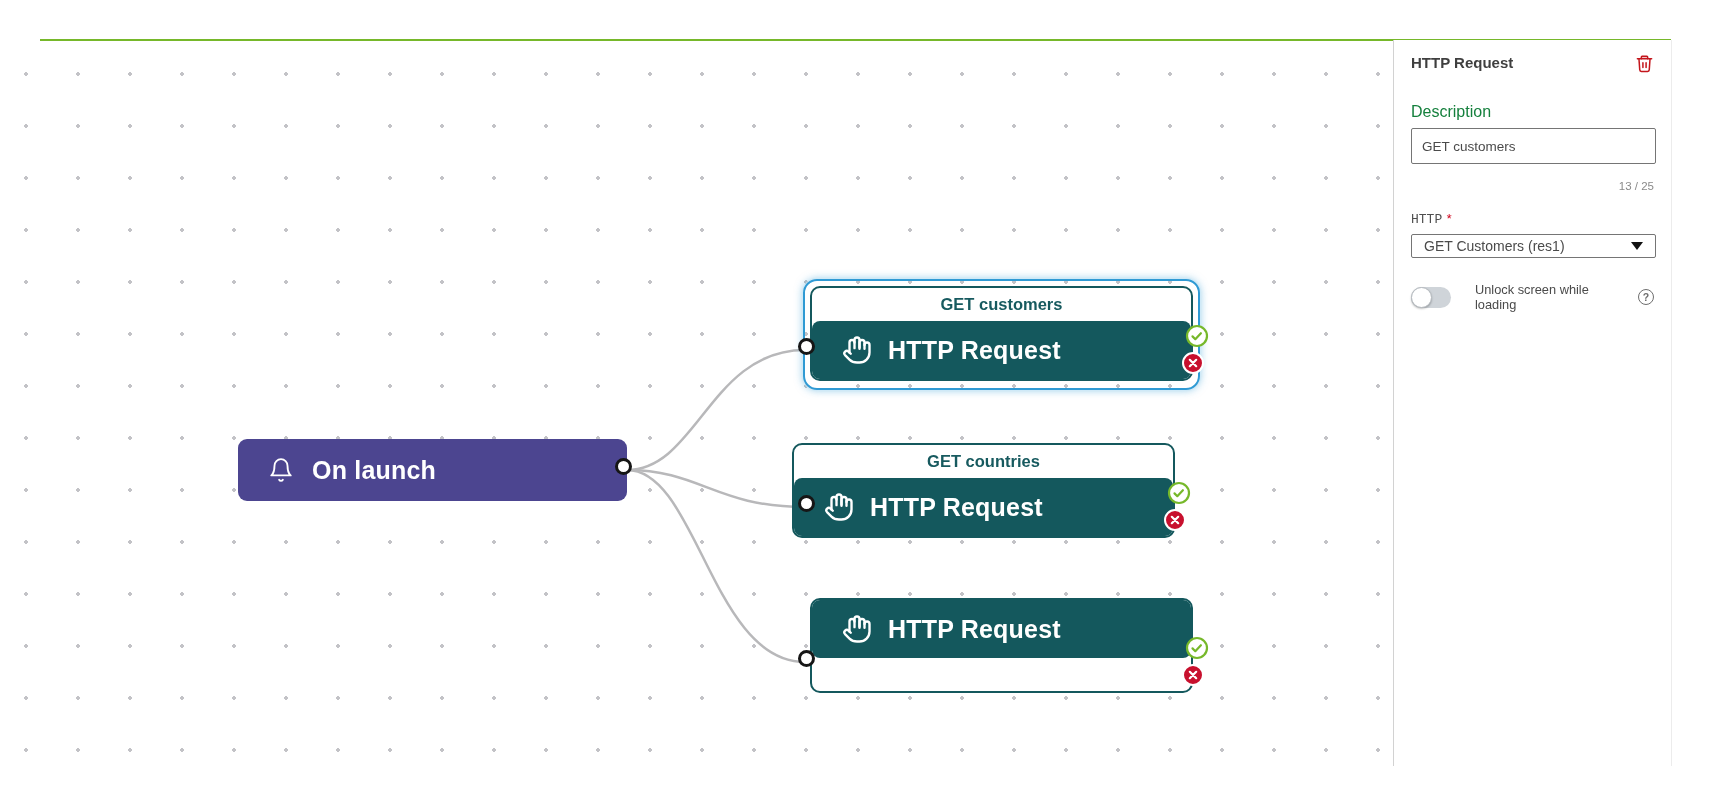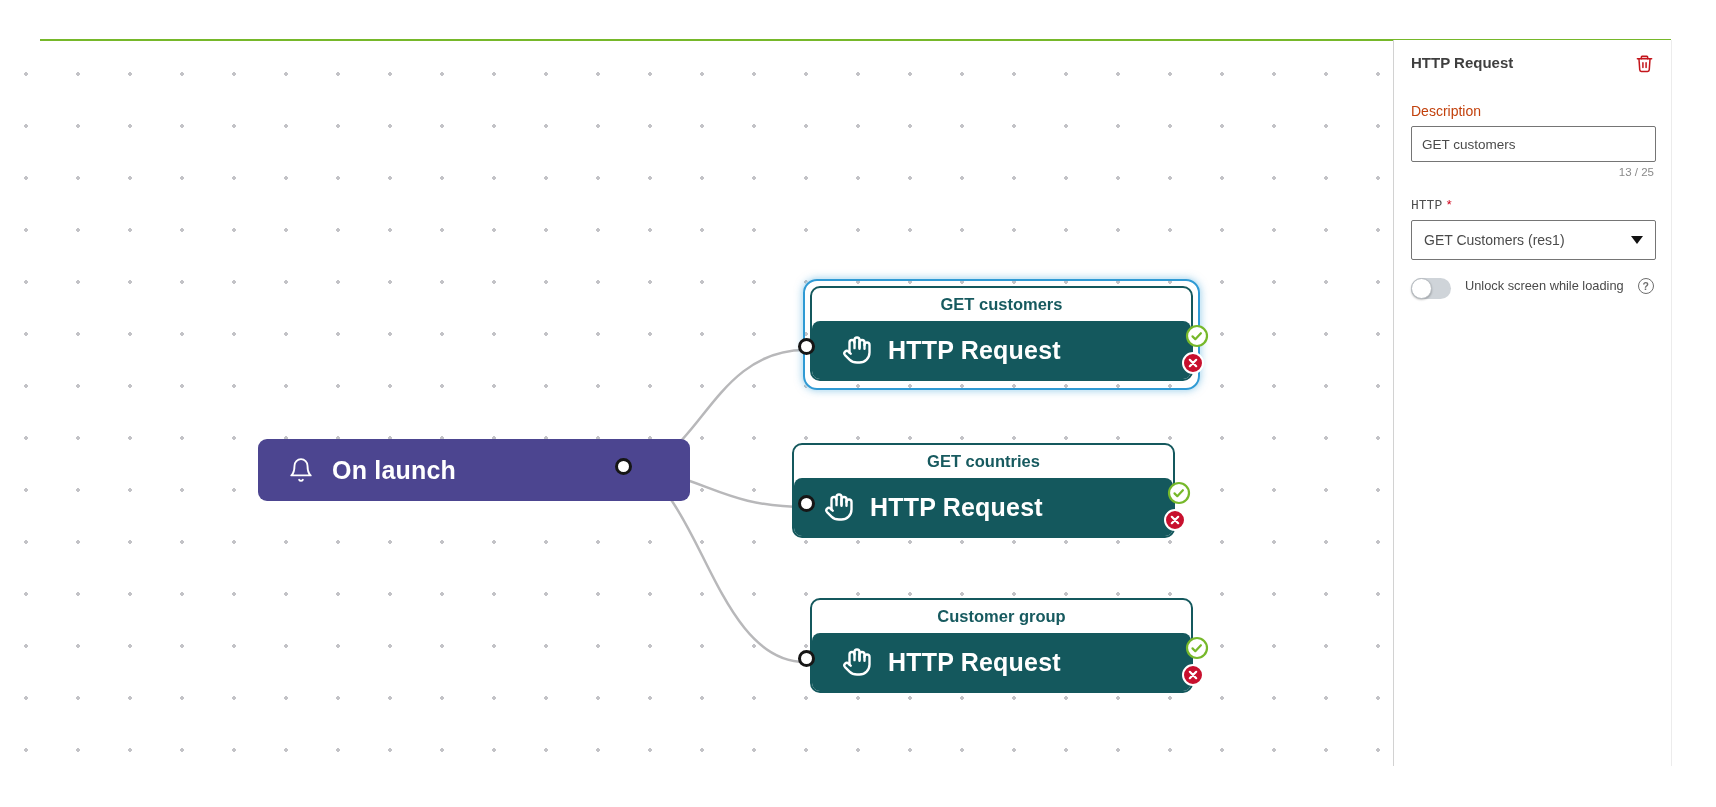--- a/index.html
+++ b/index.html
@@ -8,23 +8,23 @@
   .stage { position:relative; width:1716px; height:807px; background:#fff; }
 
   
   .top-line { position:absolute; left:40px; top:39px; width:1631px; height:2px; background:#76b82a; }
   .canvas { position:absolute; left:0; top:40px; width:1393px; height:726px;
     background-image:radial-gradient(circle,#c3c3c7 1.6px,transparent 1.9px);
     background-size:52px 52px; background-position:0 8px; }
   svg.edges { position:absolute; left:0; top:0; width:1716px; height:807px; pointer-events:none; }
 
   
-  .trigger { position:absolute; left:238px; top:439px; width:432px; height:62px;
+  .trigger { position:absolute; left:238px; top:439px; width:389px; height:62px;
     background:#4c4590; border-radius:9px; display:flex; align-items:center;
-    padding-left:30px; gap:18px; cursor:pointer;margin-left:20px; }
+    padding-left:30px; gap:18px; cursor:pointer; }
   .trigger .label { color:#fff; font-size:25px; font-weight:bold; letter-spacing:.2px; }
 
   
   .node-card { position:absolute; width:383px; height:95px; background:#fff;
     border:2px solid #14585d; border-radius:10px; cursor:pointer; }
   .node-card .hdr { height:33px; display:flex; align-items:center; justify-content:center; }
   .node-card .hdr span { font-size:16.5px; font-weight:bold; color:#175a5f; }
   .node-card .body { height:58px; background:#14585d; border-radius:8px;
     display:flex; align-items:center; padding-left:30px; gap:16px; }
   .node-card .body .type { color:#fff; font-size:25px; font-weight:bold; letter-spacing:.2px; }
@@ -42,34 +42,34 @@
   .conn { position:absolute; width:17px; height:17px; background:#fff;
     border:3px solid #161616; border-radius:50%; cursor:pointer; z-index:5; }
 
   
   .panel { position:absolute; left:1393px; top:40px; width:279px; height:726px;
     background:#fff; border-left:1px solid #d2d2d2; border-right:1px solid #ececec;
     padding:14px 17px 0 17px; }
   .panel-head { display:flex; align-items:flex-start; justify-content:space-between; }
   .panel-title { font-size:15px; font-weight:bold; color:#3f3f3f; }
   .trash-btn { background:none; border:none; cursor:pointer; padding:0; line-height:0; }
-  .fld-label { margin-top:30px; font-size:14px; color:#c2410c; }
+  .fld-label { margin-top:30px; font-size:16px; color:#15803d; }
   .txt-input { margin-top:7px; width:245px; height:36px; border:1px solid #757575;
     border-radius:2px; font-size:13.5px; color:#4a4a4a; padding:0 10px;
     font-family:"Liberation Sans","DejaVu Sans",sans-serif; background:#fff; }
-  .counter { margin-top:4px; text-align:right; font-size:11.5px; color:#8a8a8a; }
+  .counter { margin-top:16px; text-align:right; font-size:11.5px; color:#8a8a8a; }
   .http-label { margin-top:20px; font-size:13px; color:#4f4f4f;font-family:Liberation Mono, monospace; }
   .req { color:#d0021b; margin-left:3px; }
-  .select { margin-top:7px; width:245px; height:40px; border:1px solid #757575;
+  .select { margin-top:7px; width:245px; height:24px; border:1px solid #757575;
     border-radius:2px; display:flex; align-items:center; justify-content:space-between;
     padding:7px 12px; cursor:pointer; background:#fff; }
   .select .val { font-size:14px; color:#4a4a4a; }
   .caret { width:0; height:0; border-left:6px solid transparent;
     border-right:6px solid transparent; border-top:8px solid #111; }
-  .toggle-row { margin-top:18px; display:flex; gap:14px; }
+  .toggle-row { margin-top:24px; display:flex; align-items:center; gap:24px; }
   .toggle { position:relative; width:40px; height:21px; background:#cfd4d9;
     border-radius:11px; cursor:pointer; flex:0 0 auto; }
   .toggle .knob { position:absolute; left:0px; top:0px; width:21px; height:21px;
     background:#fff; border:1px solid #b5babf; border-radius:50%;
     box-shadow:0 1px 2px rgba(0,0,0,.25); }
   .toggle-label { font-size:12.8px; color:#4a4a4a; }
   .help { width:16px; height:16px; border:1.4px solid #6e6e6e; border-radius:50%;
     color:#6e6e6e; font-size:10.5px; font-weight:bold; display:flex;
     align-items:center; justify-content:center; cursor:pointer; flex:0 0 auto; }
 </style>
@@ -155,23 +155,20 @@
     <span class="port port-err">
       <svg width="24" height="24" viewBox="0 0 24 24">
         <circle cx="12" cy="12" r="10" fill="#c8102e" stroke="#fff" stroke-width="2"></circle>
         <path d="M8.8 8.8l6.4 6.4M15.2 8.8l-6.4 6.4" stroke="#fff" stroke-width="2.2" stroke-linecap="round"></path>
       </svg>
     </span>
   </div>
   <div class="conn" style="left:798px; top:495px;"></div>
 
   <div class="node-card n3">
-    <div class="hdr">
-      <span>Customer group</span>
-    </div>
     <div class="body">
       <span style="line-height:0;">
         <svg width="30" height="30" viewBox="0 0 24 24" fill="none" stroke="#ffffff" stroke-width="1.9" stroke-linecap="round" stroke-linejoin="round">
           <path d="M18 11V6a2 2 0 0 0-4 0v5"></path>
             <path d="M14 10V4a2 2 0 0 0-4 0v2"></path>
           <path d="M10 10.5V6a2 2 0 0 0-4 0v8"></path>
           <path d="M18 8a2 2 0 1 1 4 0v6a8 8 0 0 1-8 8h-2c-2.8 0-4.5-.86-5.99-2.34l-3.6-3.6a2 2 0 0 1 2.83-2.82L7 15"></path>
         </svg>
       </span>
       <span class="type">HTTP Request</span>

